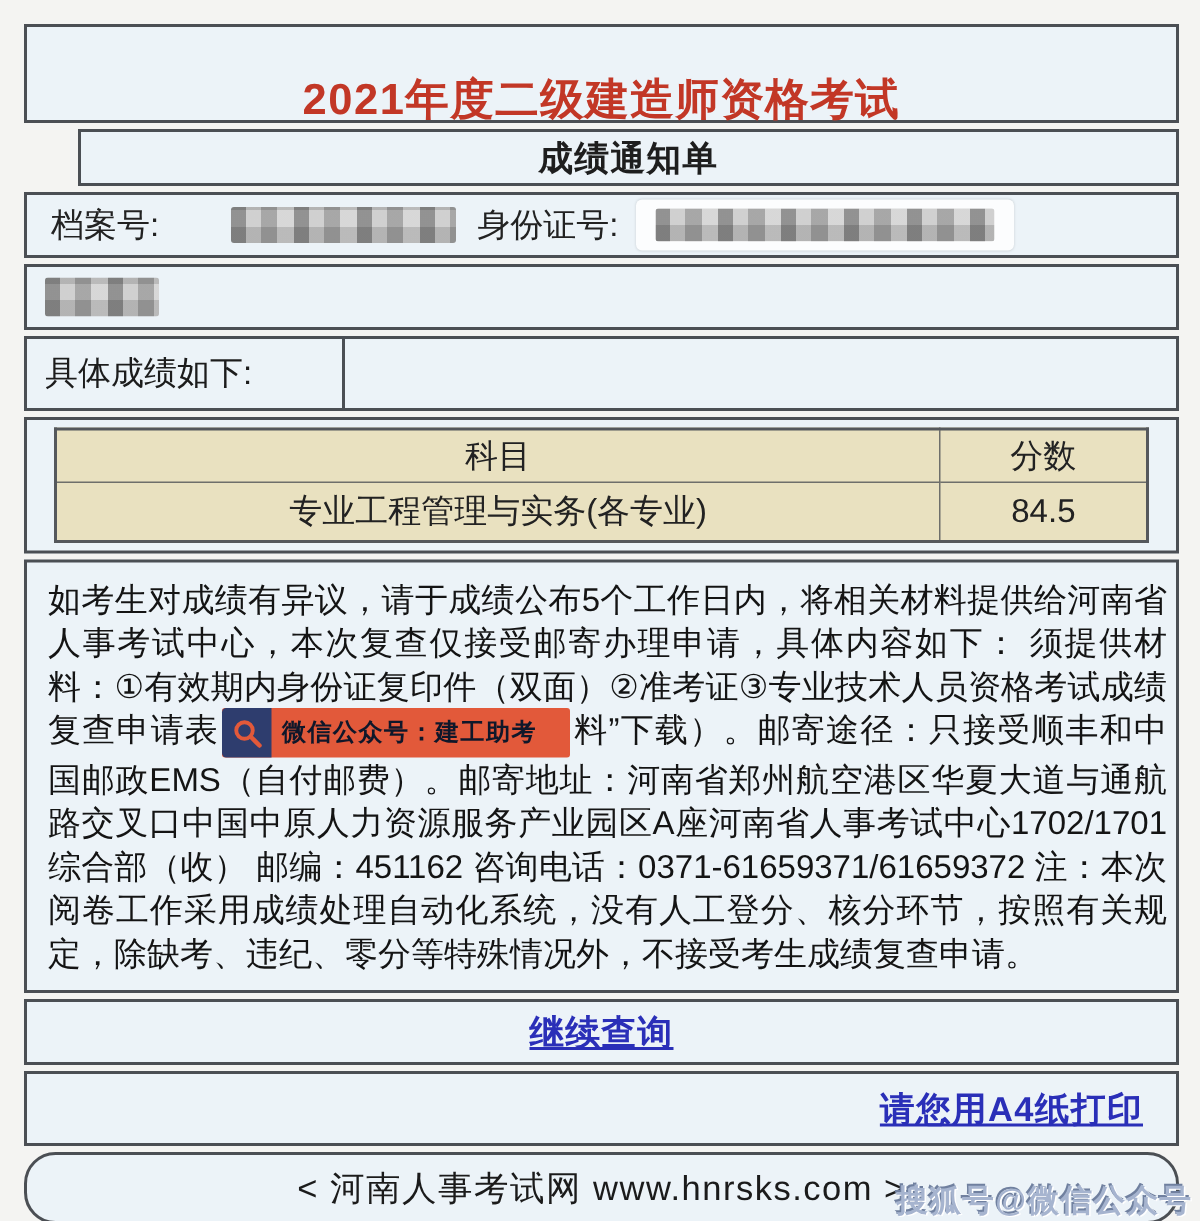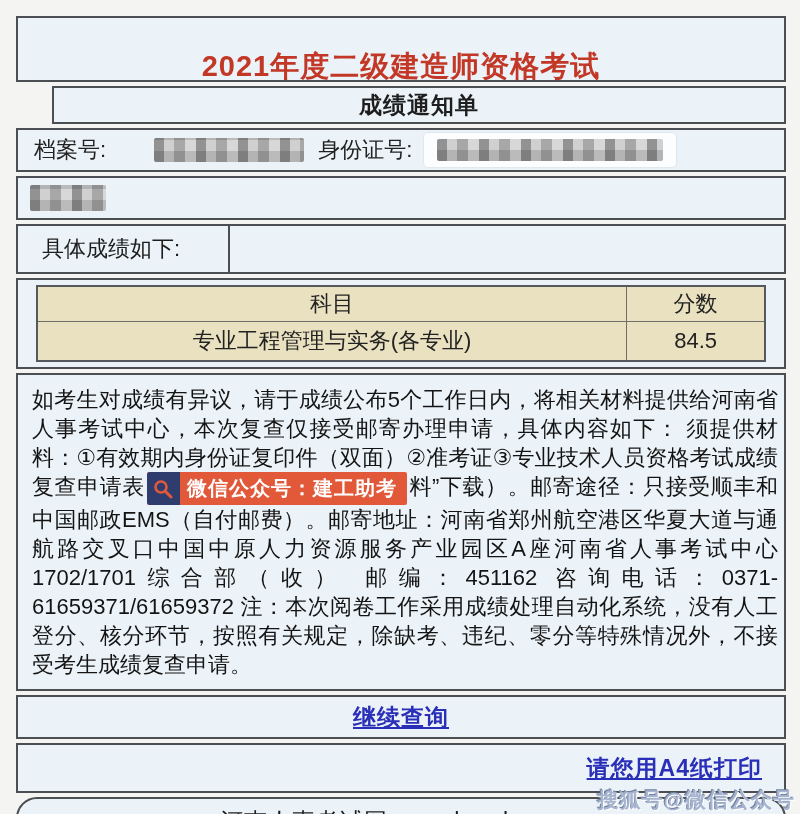--- a/index.html
+++ b/index.html
@@ -45,21 +45,21 @@
   .mosaic-id{width:226px;height:22px;}
   
   .row-name{height:44px;display:flex;align-items:center;}
   .mosaic-name{width:76px;height:26px;margin-left:12px;}
   
   .row-scorehead{height:50px;display:flex;align-items:stretch;font-size:22px;}
   .scorehead-cell{
     width:210px;display:flex;align-items:center;
     border-right:2px solid #4b4f54;
   }
-  .scorehead-cell span{padding-left:24px;}
+  .scorehead-cell span{padding-left:12px;}
   .scorehead-empty{flex:1;}
   
   .row-table{padding:5px 18px;}
   table.scores{
     width:100%;border-collapse:collapse;
     background:#e9e1c0;
     border:2px solid #55585c;
     font-size:22px;color:#222;
   }
   table.scores td{
@@ -80,22 +80,22 @@
     height:33px;background:#e2593a;
     border-radius:2px;vertical-align:middle;
     margin:0 2px;white-space:nowrap;
   }
   .badge-iconbox{
     width:33px;height:33px;flex:0 0 33px;
     background:#2e3d6e;border-radius:3px 0 0 3px;
     display:flex;align-items:center;justify-content:center;
   }
   .badge-label{
-    color:#ffffff;font-weight:bold;font-size:20px;
-    padding:0 10px 0 7px;letter-spacing:1px;
+    color:#0f172a;font-weight:bold;font-size:16px;
+    padding:0 22px 0 7px;letter-spacing:1px;
   }
   
   .row-continue{height:44px;display:flex;align-items:center;justify-content:center;}
   .row-print{height:50px;display:flex;align-items:center;justify-content:flex-end;padding-right:22px;}
   a.link{
     color:#2a2fb8;text-decoration:underline;
     font-size:23px;font-weight:600;letter-spacing:1px;cursor:pointer;
   }
   
   .row-footer{height:48px;display:flex;align-items:center;justify-content:center;border-radius:21px;}

